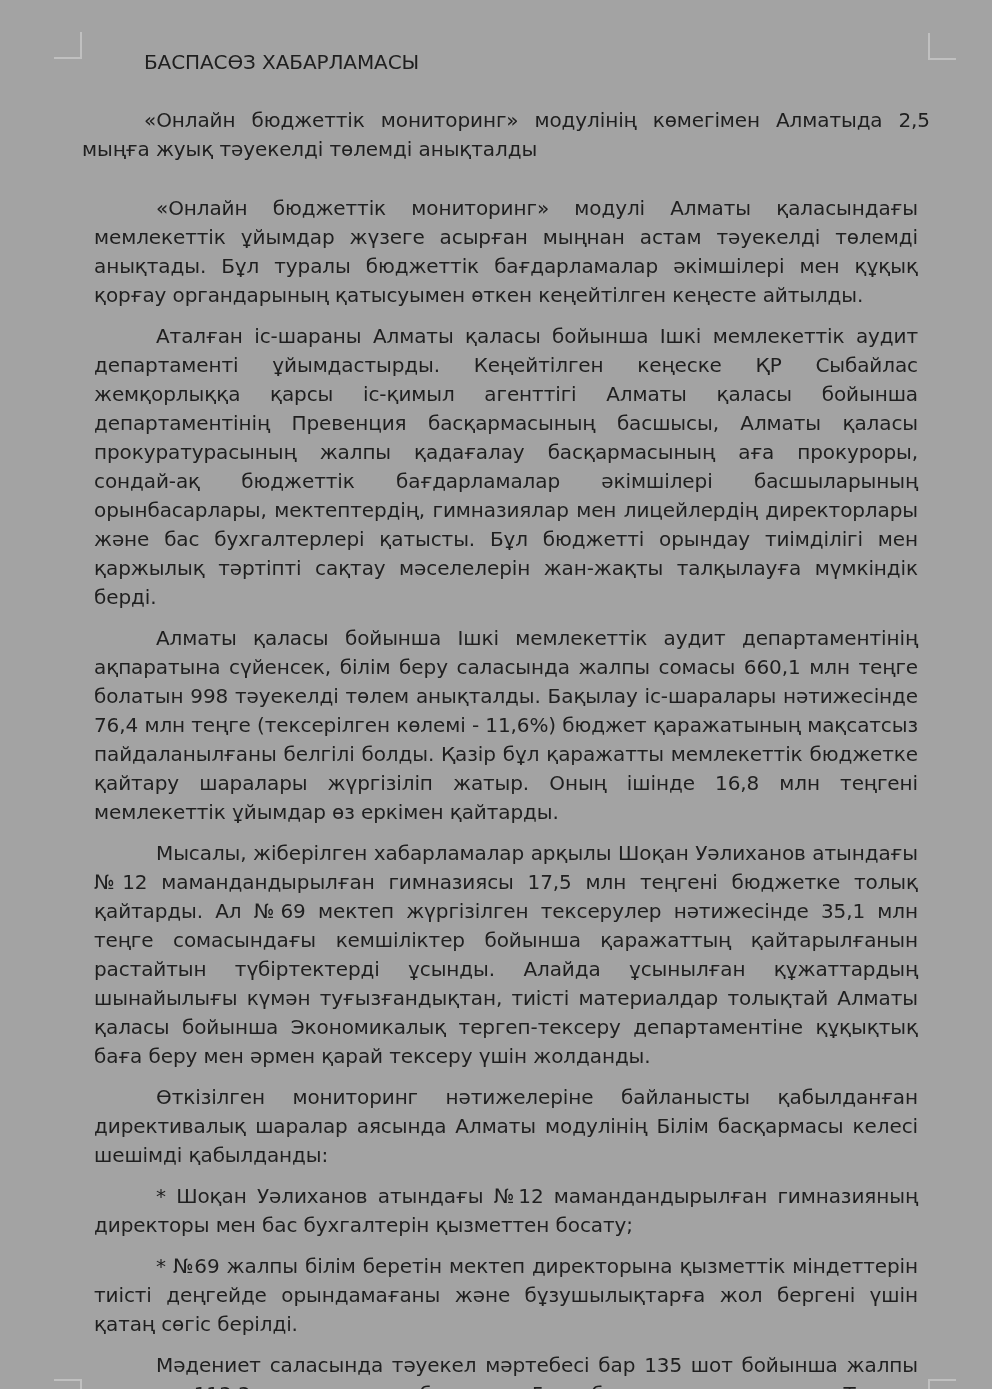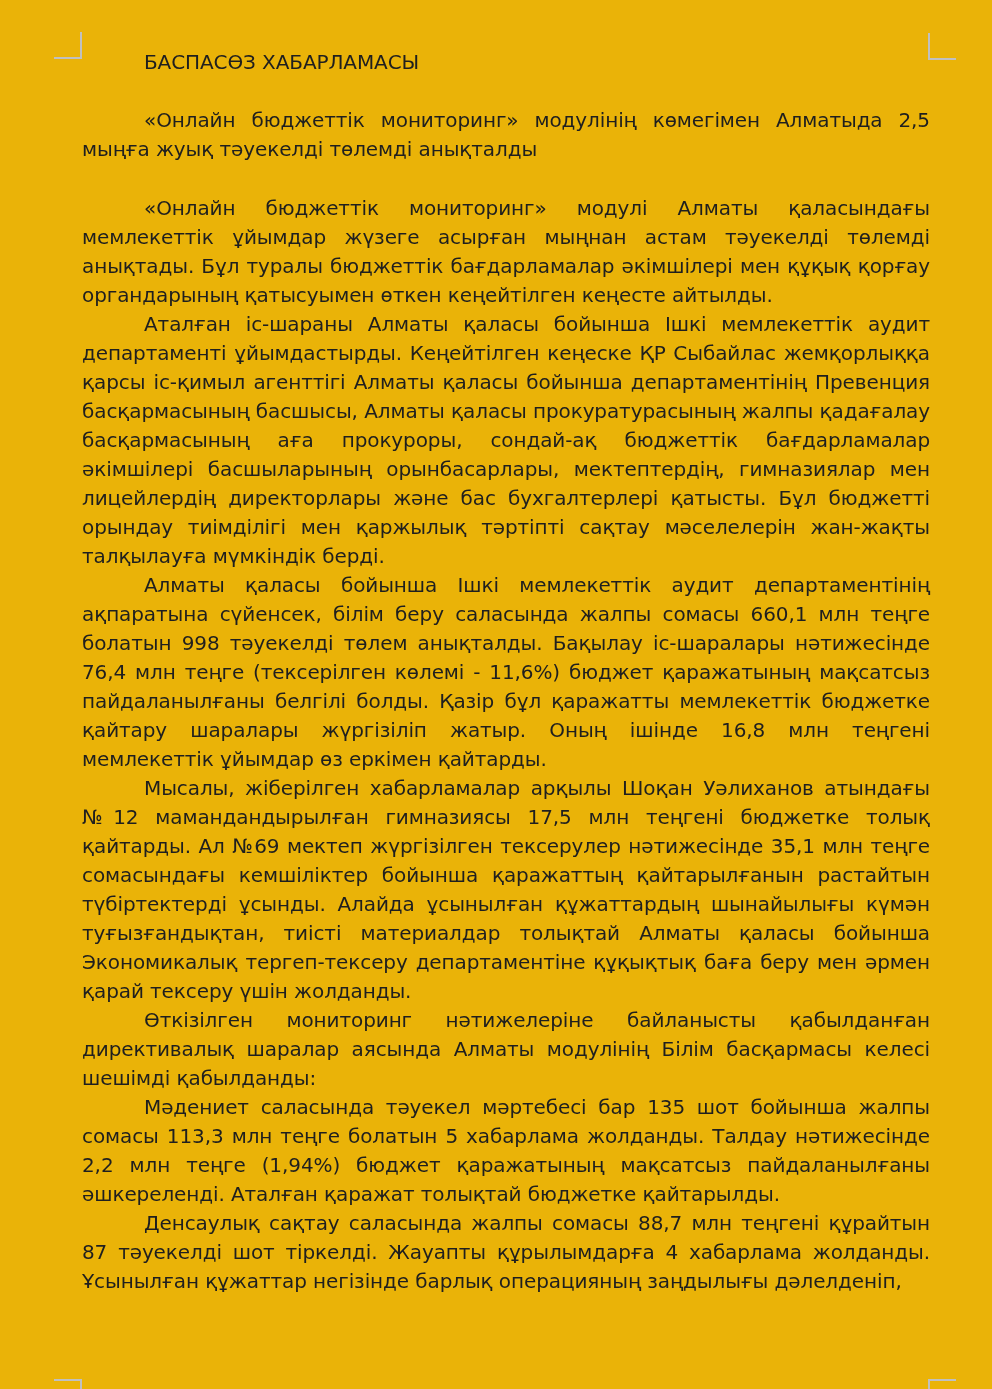--- a/index.html
+++ b/index.html
@@ -10,21 +10,21 @@
   body {
     width: 992px;
     height: 1389px;
     overflow: hidden;
     font-family: "DejaVu Sans", "Liberation Sans", sans-serif;
   }
   .page {
     position: relative;
     width: 992px;
     height: 1389px;
-    background: #eab308;
+    background: #a3a3a3;
   }
   
   .crop {
     position: absolute;
     width: 26px;
     height: 25px;
   }
   .crop.tl { left: 54px;  top: 32px;    border-right: 2px solid #c0c0c0; border-bottom: 2px solid #c0c0c0; }
   .crop.tr { left: 928px; top: 33px;    border-left:  2px solid #c0c0c0; border-bottom: 2px solid #c0c0c0; }
   .crop.bl { left: 54px;  top: 1379px;  border-right: 2px solid #c0c0c0; border-top:    2px solid #c0c0c0; }
@@ -44,21 +44,21 @@
     margin: 0 0 29px 0;
     text-indent: 62px;
     text-align: left;
   }
   .doc-title {
     margin: 0 0 30px 0;
     text-indent: 62px;
     text-align: justify;
   }
   .para {
-    margin: 0;
+    margin: 12px;
     text-indent: 62px;
     text-align: justify;
   }
 </style>
 </head>
 <body>
 
 <div class="page">
 
   <div class="crop tl"></div>
@@ -67,17 +67,19 @@
   <div class="crop br"></div>
 
   <div class="content">
     <p class="heading">БАСПАСӨЗ ХАБАРЛАМАСЫ</p>
     <p class="doc-title">«Онлайн бюджеттік мониторинг» модулінің көмегімен Алматыда 2,5 мыңға жуық тәуекелді төлемді анықталды</p>
     <p class="para">«Онлайн бюджеттік мониторинг» модулі Алматы қаласындағы мемлекеттік ұйымдар жүзеге асырған мыңнан астам тәуекелді төлемді анықтады. Бұл туралы бюджеттік бағдарламалар әкімшілері мен құқық қорғау органдарының қатысуымен өткен кеңейтілген кеңесте айтылды.</p>
     <p class="para">Аталған іс-шараны Алматы қаласы бойынша Ішкі мемлекеттік аудит департаменті ұйымдастырды. Кеңейтілген кеңеске ҚР Сыбайлас жемқорлыққа қарсы іс-қимыл агенттігі Алматы қаласы бойынша департаментінің Превенция басқармасының басшысы, Алматы қаласы прокуратурасының жалпы қадағалау басқармасының аға прокуроры, сондай-ақ бюджеттік бағдарламалар әкімшілері басшыларының орынбасарлары, мектептердің, гимназиялар мен лицейлердің директорлары және бас бухгалтерлері қатысты. Бұл бюджетті орындау тиімділігі мен қаржылық тәртіпті сақтау мәселелерін жан-жақты талқылауға мүмкіндік берді.</p>
     <p class="para">Алматы қаласы бойынша Ішкі мемлекеттік аудит департаментінің ақпаратына сүйенсек, білім беру саласында жалпы сомасы 660,1 млн теңге болатын 998 тәуекелді төлем анықталды. Бақылау іс-шаралары нәтижесінде 76,4 млн теңге (тексерілген көлемі - 11,6%) бюджет қаражатының мақсатсыз пайдаланылғаны белгілі болды. Қазір бұл қаражатты мемлекеттік бюджетке қайтару шаралары жүргізіліп жатыр. Оның ішінде 16,8 млн теңгені мемлекеттік ұйымдар өз еркімен қайтарды.</p>
     <p class="para">Мысалы, жіберілген хабарламалар арқылы Шоқан Уәлиханов атындағы №12 мамандандырылған гимназиясы 17,5 млн теңгені бюджетке толық қайтарды. Ал №69 мектеп жүргізілген тексерулер нәтижесінде 35,1 млн теңге сомасындағы кемшіліктер бойынша қаражаттың қайтарылғанын растайтын түбіртектерді ұсынды. Алайда ұсынылған құжаттардың шынайылығы күмән туғызғандықтан, тиісті материалдар толықтай Алматы қаласы бойынша Экономикалық тергеп-тексеру департаментіне құқықтық баға беру мен әрмен қарай тексеру үшін жолданды.</p>
     <p class="para">Өткізілген мониторинг нәтижелеріне байланысты қабылданған директивалық шаралар аясында Алматы модулінің Білім басқармасы келесі шешімді қабылданды:</p>
+    <p class="para">* Шоқан Уәлиханов атындағы №12 мамандандырылған гимназияның директоры мен бас бухгалтерін қызметтен босату;</p>
+    <p class="para">* №69 жалпы білім беретін мектеп директорына қызметтік міндеттерін тиісті деңгейде орындамағаны және бұзушылықтарға жол бергені үшін қатаң сөгіс берілді.</p>
     <p class="para">Мәдениет саласында тәуекел мәртебесі бар 135 шот бойынша жалпы сомасы 113,3 млн теңге болатын 5 хабарлама жолданды. Талдау нәтижесінде 2,2 млн теңге (1,94%) бюджет қаражатының мақсатсыз пайдаланылғаны әшкереленді. Аталған қаражат толықтай бюджетке қайтарылды.</p>
     <p class="para">Денсаулық сақтау саласында жалпы сомасы 88,7 млн теңгені құрайтын 87 тәуекелді шот тіркелді. Жауапты құрылымдарға 4 хабарлама жолданды. Ұсынылған құжаттар негізінде барлық операцияның заңдылығы дәлелденіп,</p>
   </div>
 
 </div>
 
 </body></html>

